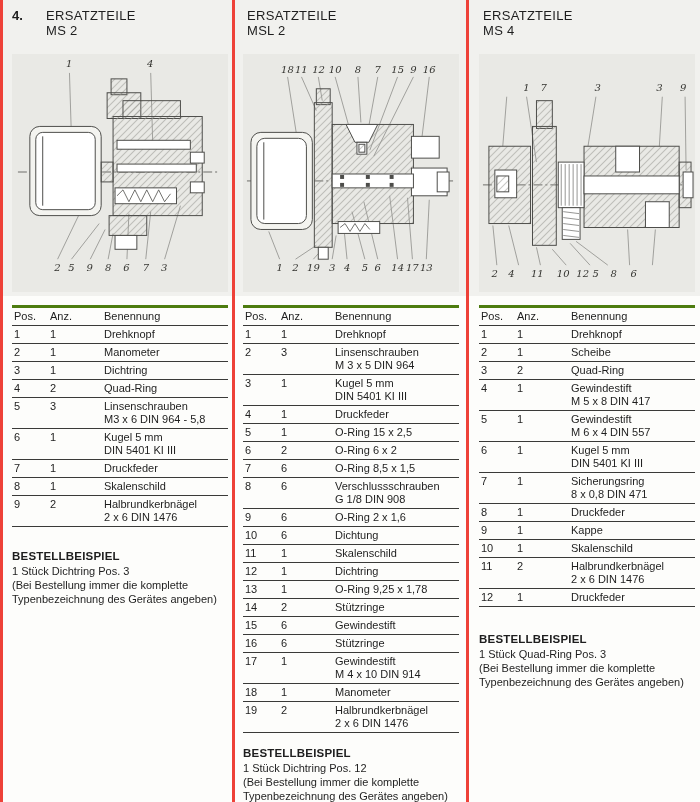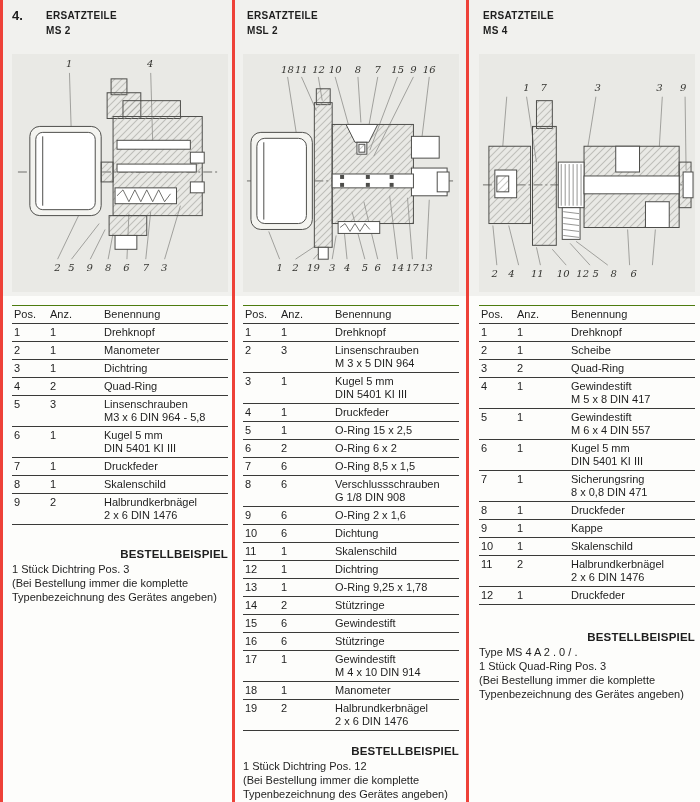--- a/index.html
+++ b/index.html
@@ -12,42 +12,42 @@
   .rule{position:absolute;top:0;bottom:0;width:3px;background:#ee4138;}
   .rule-left{left:0;}
   .rule-mid1{left:232px;}
   .rule-mid2{left:466px;}
   .col{position:absolute;top:0;width:216px;}
   .col-a{left:12px;}
   .col-b{left:243px;}
   .col-c{left:479px;}
   .header{display:flex;padding-top:8px;}
   .sec-num{width:34px;font-weight:bold;font-size:13px;line-height:15px;}
-  .title div{font-weight:bold;font-size:10px;line-height:15px;letter-spacing:.3px;}
+  .title div{font-weight:normal;font-size:13px;line-height:15px;letter-spacing:.3px;}
   .col-b .title,.col-c .title{padding-left:4px;}
   .diagram{position:relative;margin-top:16px;height:238px;background:#e9e9e5;}
   .diagram svg{position:absolute;left:0;top:0;width:100%;height:100%;}
   .callout{
     position:absolute;transform:translateX(-50%);
     font:italic 10px "DejaVu Serif",serif;color:#33332f;
   }
   .parts-table{width:100%;border-collapse:collapse;margin-top:13px;font-size:11px;}
   .parts-table th,.parts-table td{
     text-align:left;vertical-align:top;font-weight:normal;
     padding:2px 0 2px 2px;line-height:13px;
     border-bottom:1px solid #3a3a38;
   }
-  .parts-table thead th{border-top:1px solid #4d7c0f;}
+  .parts-table thead th{border-top:3px solid #4d7c0f;}
   .c-pos{width:34px;}
   .c-anz{width:52px;}
   .order{font-size:11px;line-height:14px;white-space:nowrap;}
   .col-a .order{margin-top:22px;}
   .col-b .order{margin-top:13px;}
   .col-c .order{margin-top:25px;}
-  .order-heading{font-weight:bold;font-size:11.5px;letter-spacing:.2px;margin-bottom:1px;text-align:right;}
+  .order-heading{font-weight:bold;font-size:11.5px;letter-spacing:.2px;margin-bottom:1px;}
 </style>
 </head>
 <body>
 
 <div class="page">
   <div class="top-band"></div>
   <div class="rule rule-left"></div>
   <div class="rule rule-mid1"></div>
   <div class="rule rule-mid2"></div>
 
@@ -611,19 +611,18 @@
             <td class="c-anz">1</td>
             <td>
               <div>Druckfeder</div>
             </td>
           </tr>
         </tbody>
     </table>
 
     <div class="order">
       <div class="order-heading">BESTELLBEISPIEL</div>
-      <div class="order-line">Type MS 4 A 2 . 0 / .</div>
       <div class="order-line">1 Stück Quad-Ring Pos. 3</div>
       <div class="order-line">(Bei Bestellung immer die komplette</div>
       <div class="order-line">Typenbezeichnung des Gerätes angeben)</div>
     </div>
   </div>
 </div>
 
 </body></html>

